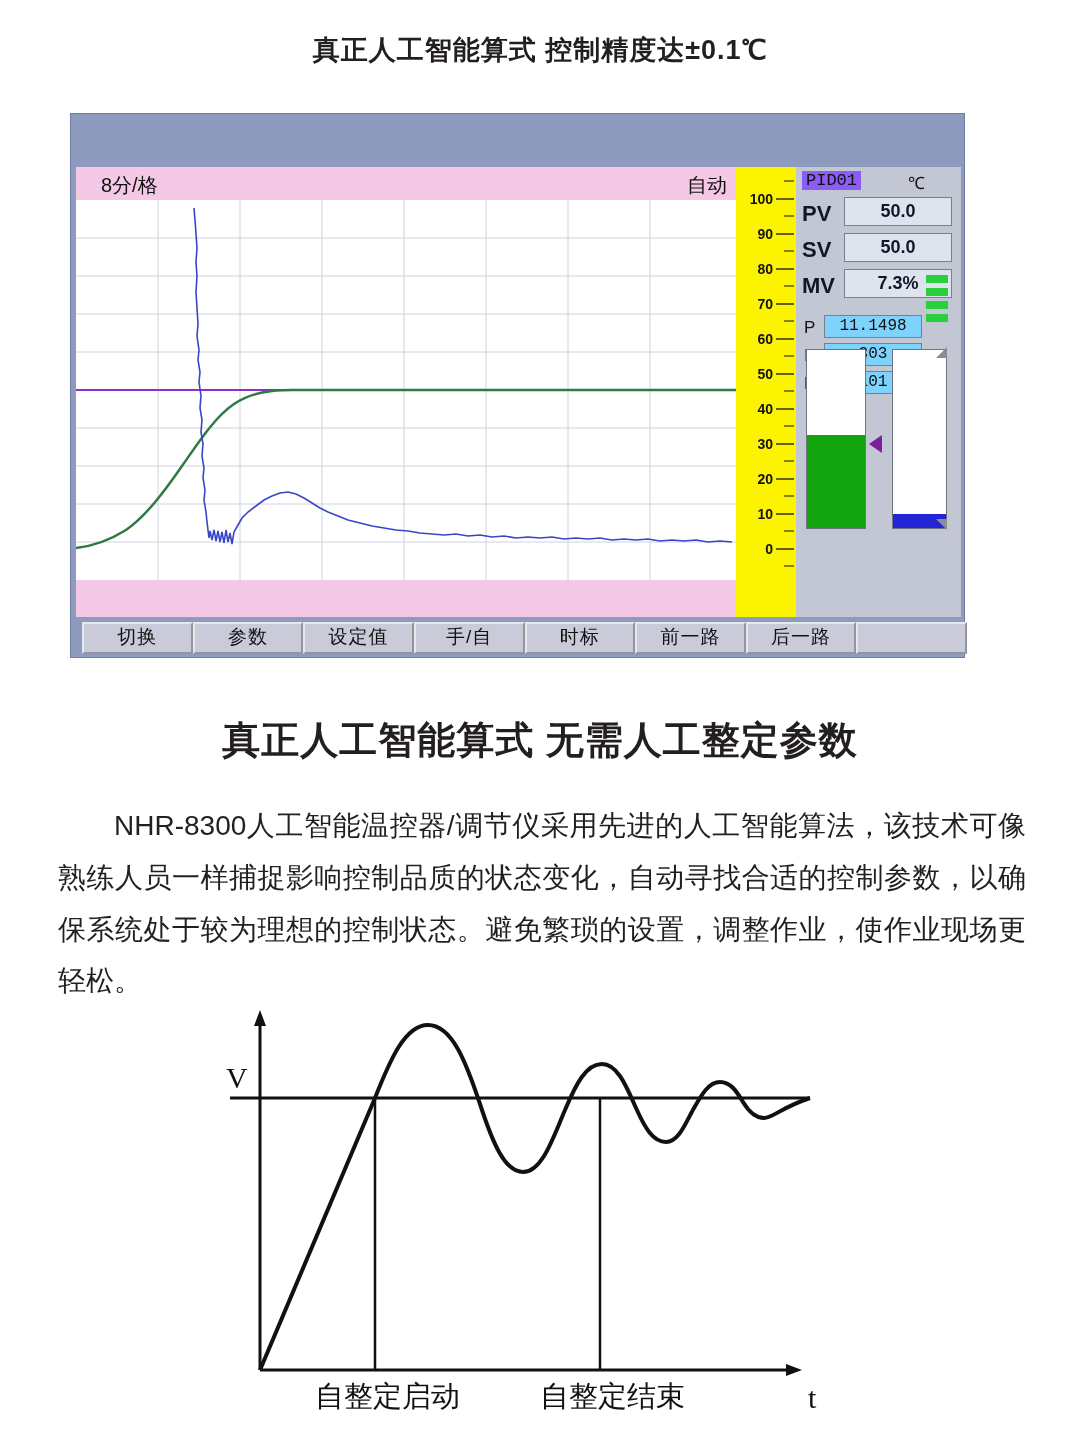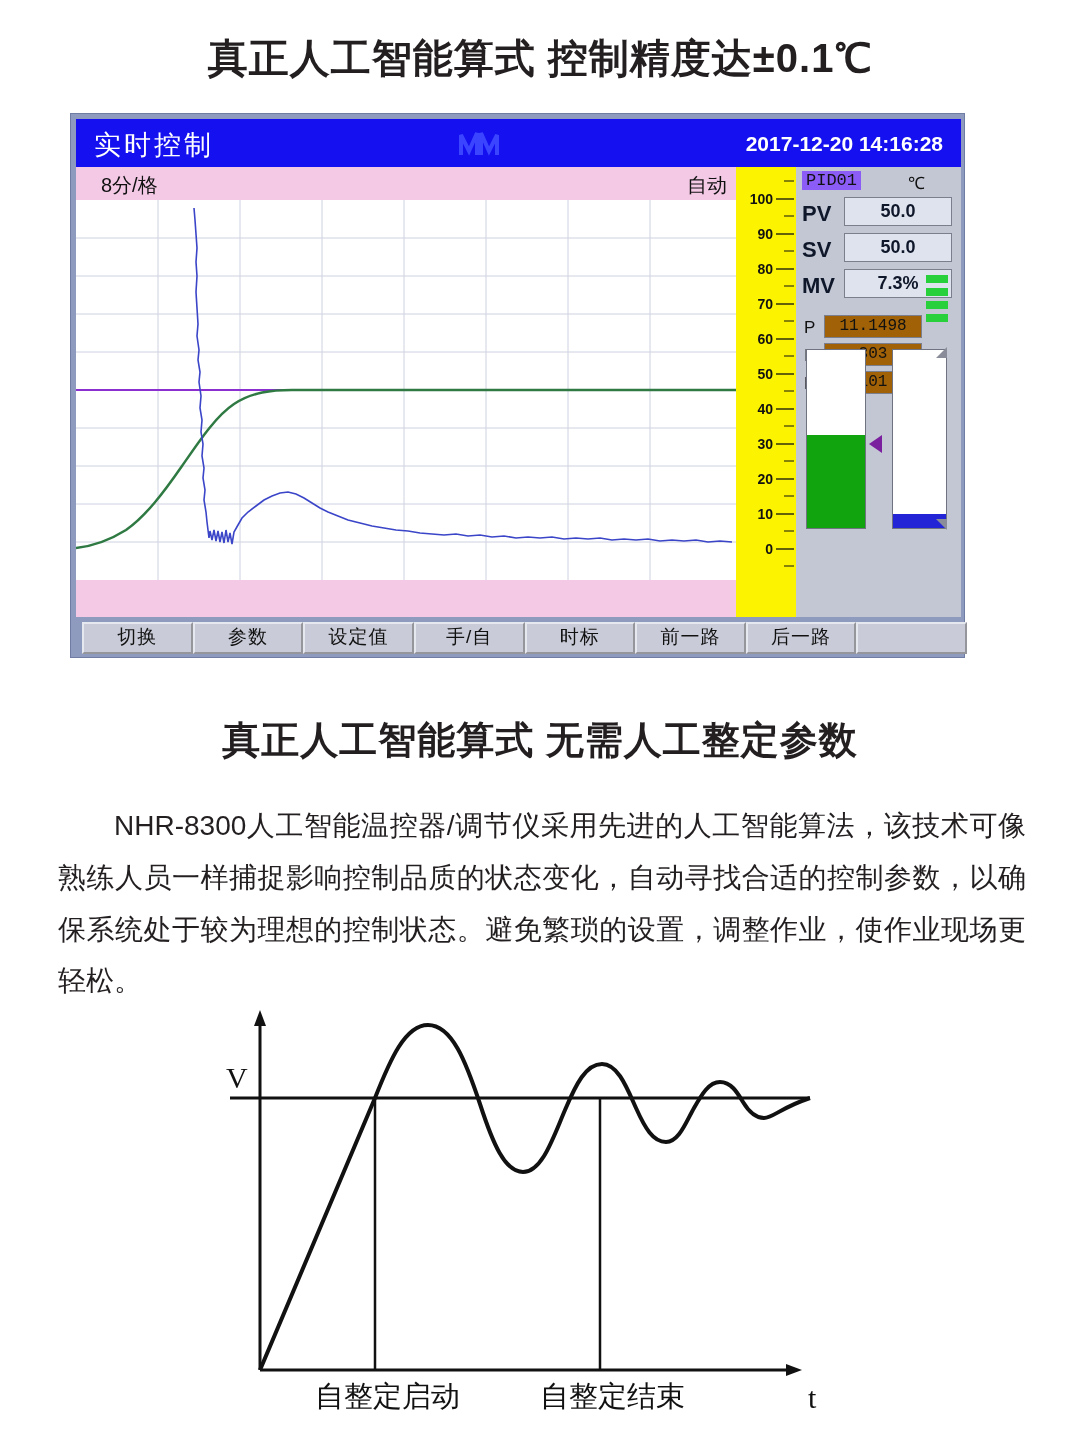--- a/index.html
+++ b/index.html
@@ -16,21 +16,21 @@
     overflow: hidden;
   }
 
   
   .headline {
     text-align: center;
     font-weight: bold;
     letter-spacing: 1px;
   }
   #headline-top {
-    font-size: 40px;
+    font-size: 27px;
     padding-top: 34px;
     line-height: 1.2;
   }
   #headline-mid {
     font-size: 38px;
     padding-top: 18px;
     line-height: 1.2;
   }
 
   
@@ -186,21 +186,21 @@
   .pid-label {
     position: absolute;
     left: 0; top: 3px;
     font-size: 17px;
     color: #111;
   }
   .pid-box {
     position: absolute;
     left: 20px; top: 0;
     width: 98px; height: 23px;
-    background: #a16207;
+    background: #7dd3fc;
     border: 1px solid #7b7f8d;
     box-sizing: border-box;
     text-align: center;
     font-size: 16px;
     font-family: "Liberation Mono", monospace;
     color: #111;
     line-height: 21px;
   }
   #led-stack {
     position: absolute;
@@ -307,27 +307,20 @@
   }
   #tuning-svg { display: block; }
 </style>
 </head>
 <body>
 
 <div class="headline" id="headline-top">真正人工智能算式 控制精度达±0.1℃</div>
 
 <div id="device-panel">
 
-  <div id="titlebar">
-    <div id="titlebar-text">实时控制</div>
-    <svg id="logo-icon" viewBox="0 0 48 30">
-      <path d="M2 26 L2 6 L10 22 L18 4 L18 26 M22 26 L22 4 L30 22 L38 6 L38 26" fill="none" stroke="#3b45ff" stroke-width="4"></path>
-    </svg>
-    <div id="titlebar-datetime">2017-12-20 14:16:28</div>
-  </div>
 
   <div id="chart-zone">
     <div id="chart-top-bar">
       <div id="chart-scale-label">8分/格</div>
       <div id="chart-mode-label">自动</div>
     </div>
 
     <div id="plot-area">
       <svg id="plot-svg" width="660" height="380" viewBox="0 0 660 380">
         <rect x="0" y="0" width="660" height="380" fill="#ffffff"></rect>

